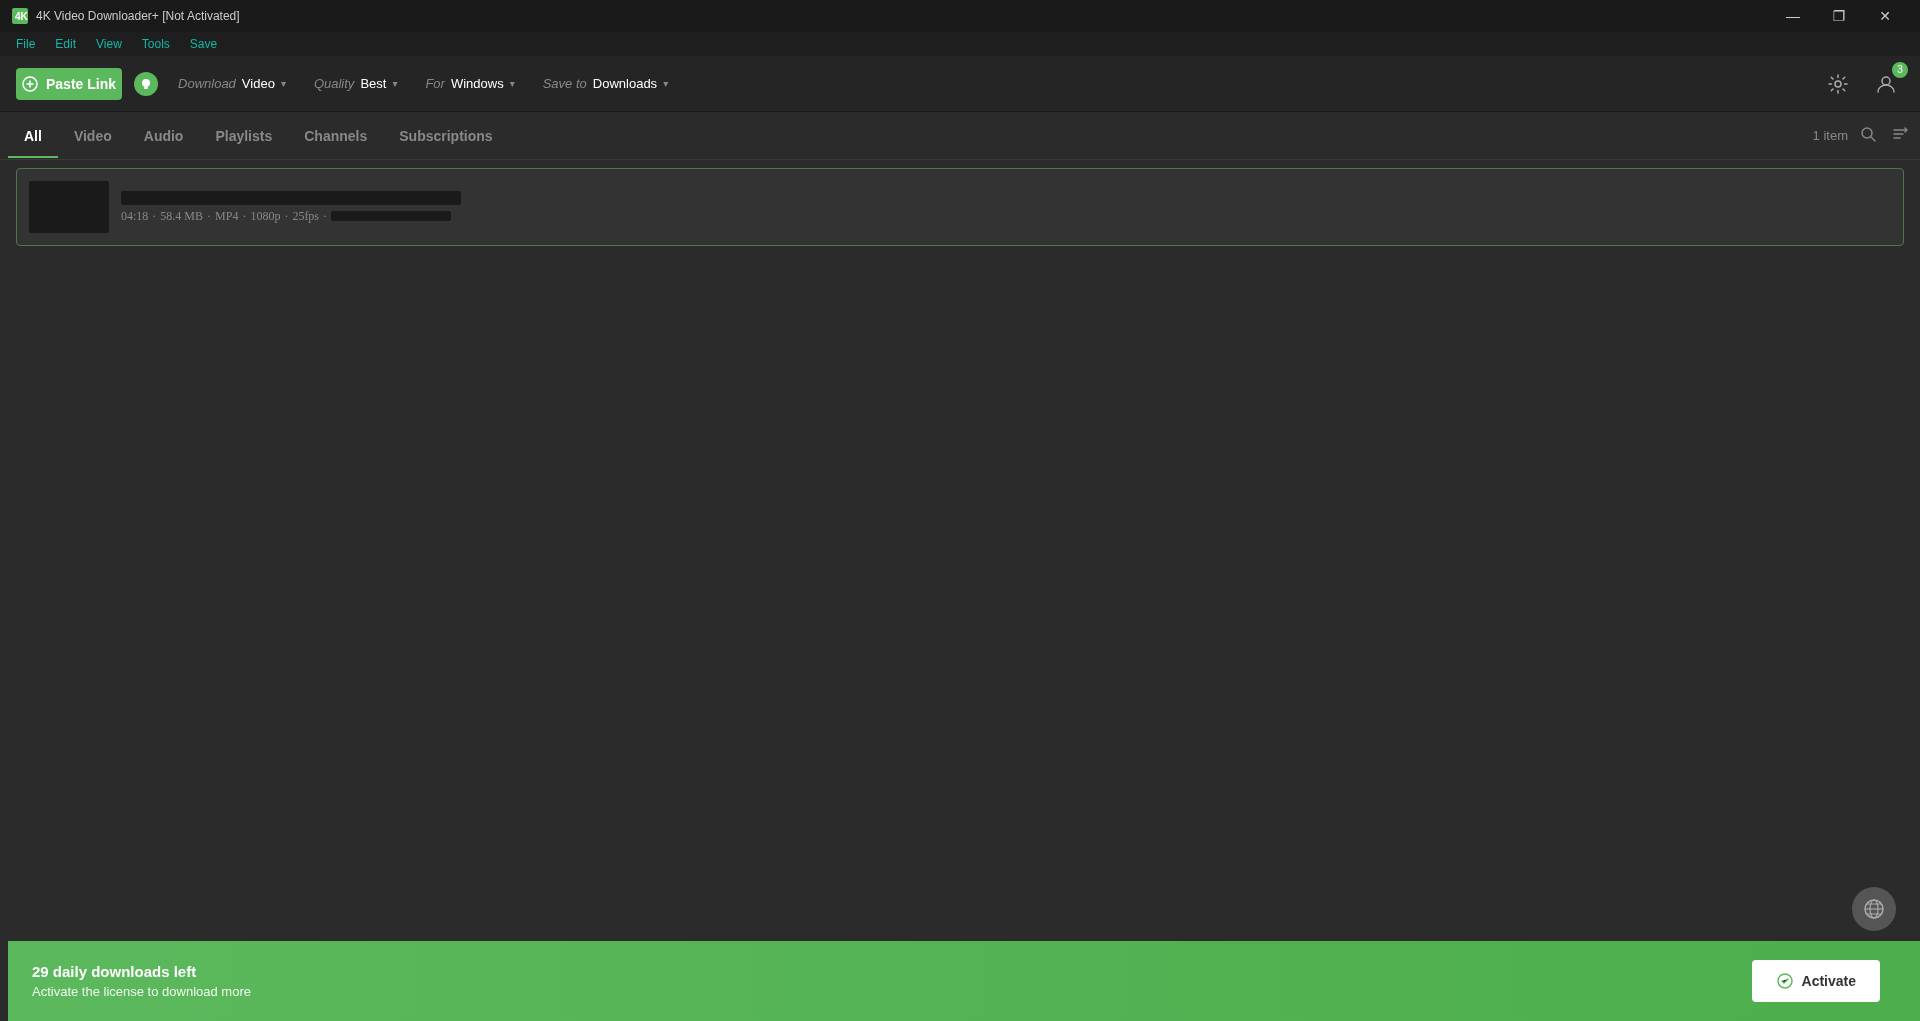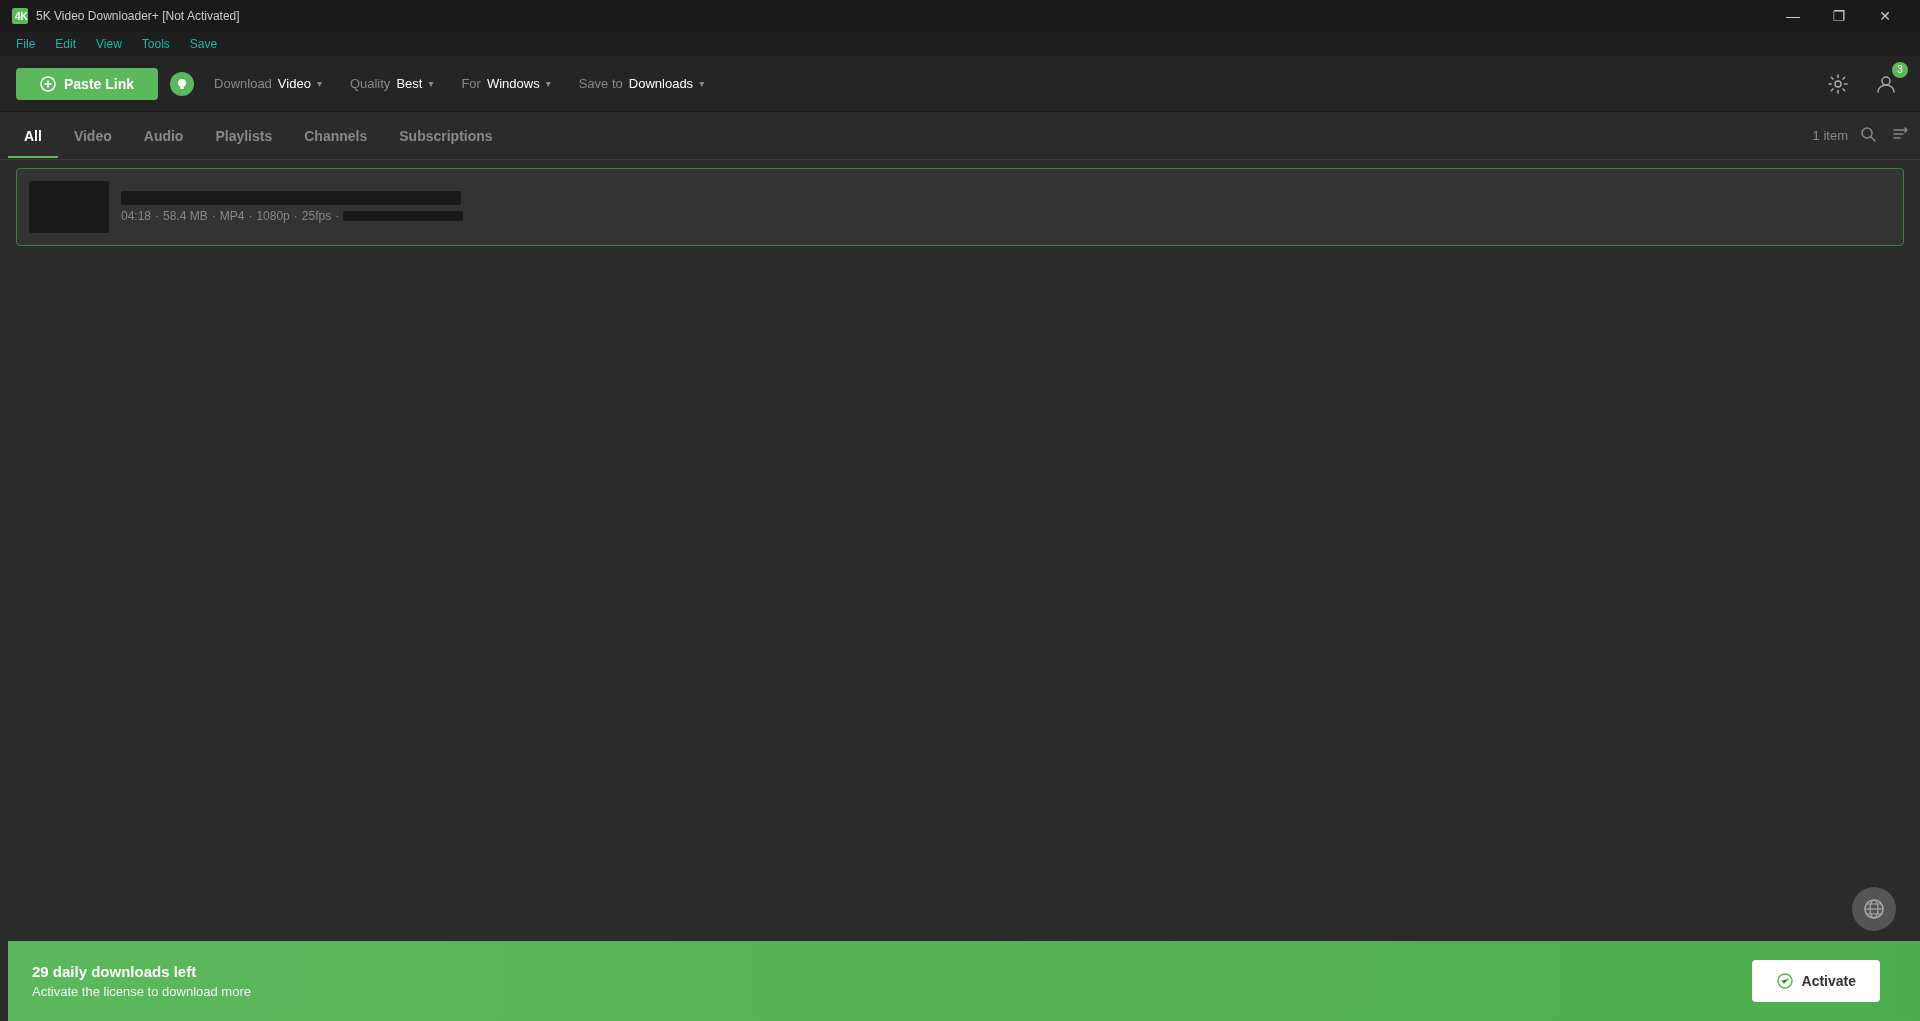--- a/index.html
+++ b/index.html
@@ -77,21 +77,21 @@
       align-items: center;
       padding: 0 16px;
       gap: 12px;
       border-bottom: 1px solid #1a1a1a;
     }
     .paste-link-btn {
       background: #5cb85c;
       color: #ffffff;
       border: none;
       border-radius: 4px;
-      padding: 8px 24px;
+      padding: 8px 6px;
       font-size: 14px;
       font-weight: 600;
       cursor: pointer;
       display: flex;
       align-items: center;
       gap: 8px;
     }
     .toggle-icon {
       width: 24px;
       height: 24px;
@@ -107,20 +107,21 @@
       display: flex;
       align-items: center;
       gap: 6px;
       cursor: pointer;
       padding: 4px 8px;
       border-radius: 4px;
     }
     .toolbar-dropdown-label {
       font-size: 13px;
       color: #888888;
+      font-style: italic;
     }
     .toolbar-dropdown-value {
       font-size: 13px;
       color: #ffffff;
       font-weight: 500;
     }
     .toolbar-dropdown-arrow {
       font-size: 10px;
       color: #888888;
     }
@@ -223,20 +224,21 @@
       cursor: pointer;
       font-size: 16px;
       padding: 4px;
       border-radius: 3px;
     }
 
     
     .download-list {
       padding: 8px;
       flex: 1;
+      font-family: Liberation Serif, serif;
     }
     .download-item {
       background: #333333;
       border: 1px solid #4a7a4a;
       border-radius: 4px;
       padding: 12px;
       display: flex;
       align-items: center;
       gap: 12px;
       margin-bottom: 4px;
@@ -336,21 +338,21 @@
 <body>
 
 <div class="title-bar">
   <div class="title-bar-left">
     <div class="app-icon">
       <svg width="16" height="16" viewBox="0 0 16 16">
         <rect width="16" height="16" rx="2" fill="#5cb85c"></rect>
         <text x="3" y="12" font-size="10" fill="white" font-weight="bold">4K</text>
       </svg>
     </div>
-    <span class="title-text">5K Video Downloader+ [Not Activated]</span>
+    <span class="title-text">4K Video Downloader+ [Not Activated]</span>
   </div>
   <div class="title-bar-controls">
     <button class="title-btn">—</button>
     <button class="title-btn">❐</button>
     <button class="title-btn close">✕</button>
   </div>
 </div>
 
 <div class="menu-bar">
   <span class="menu-item">File</span>

